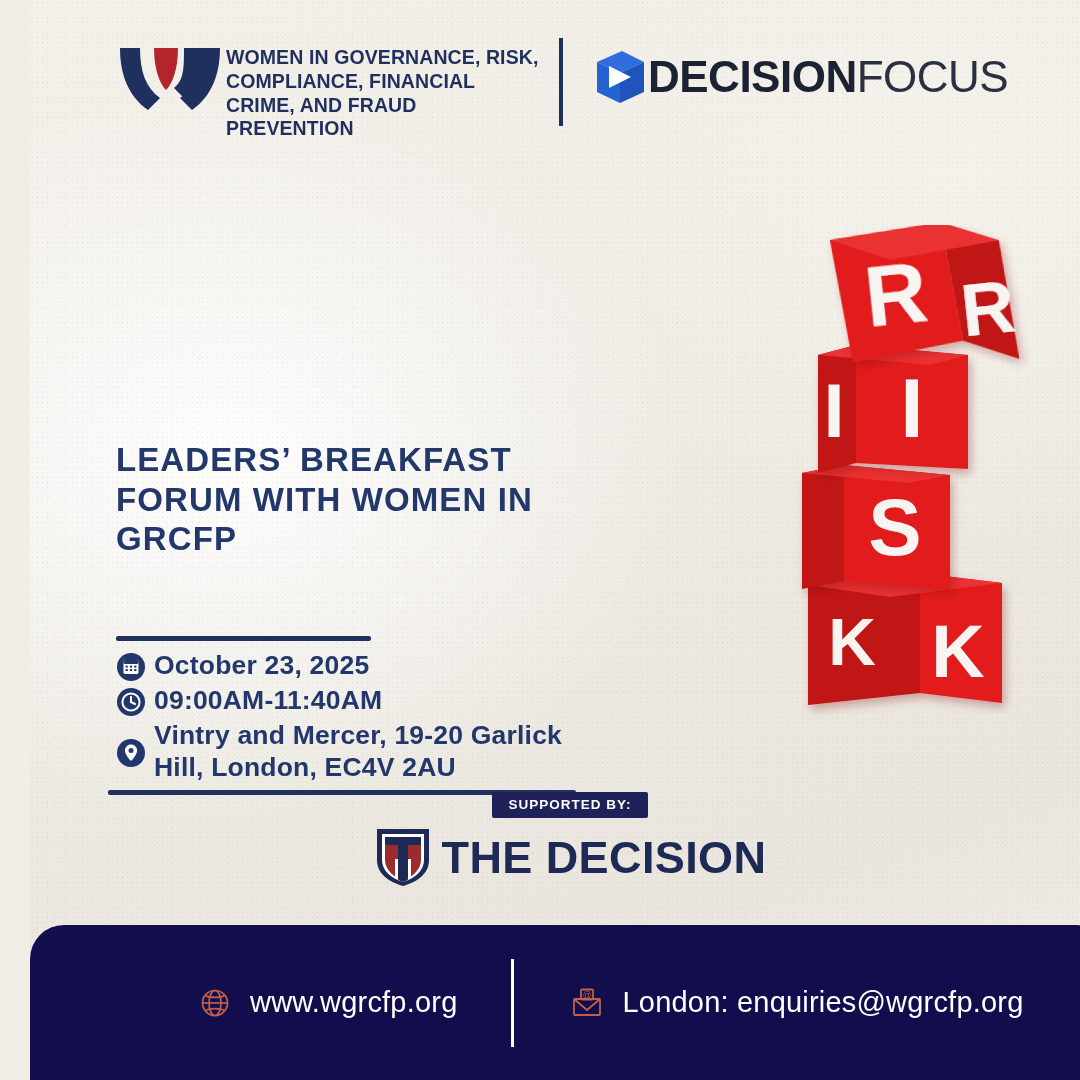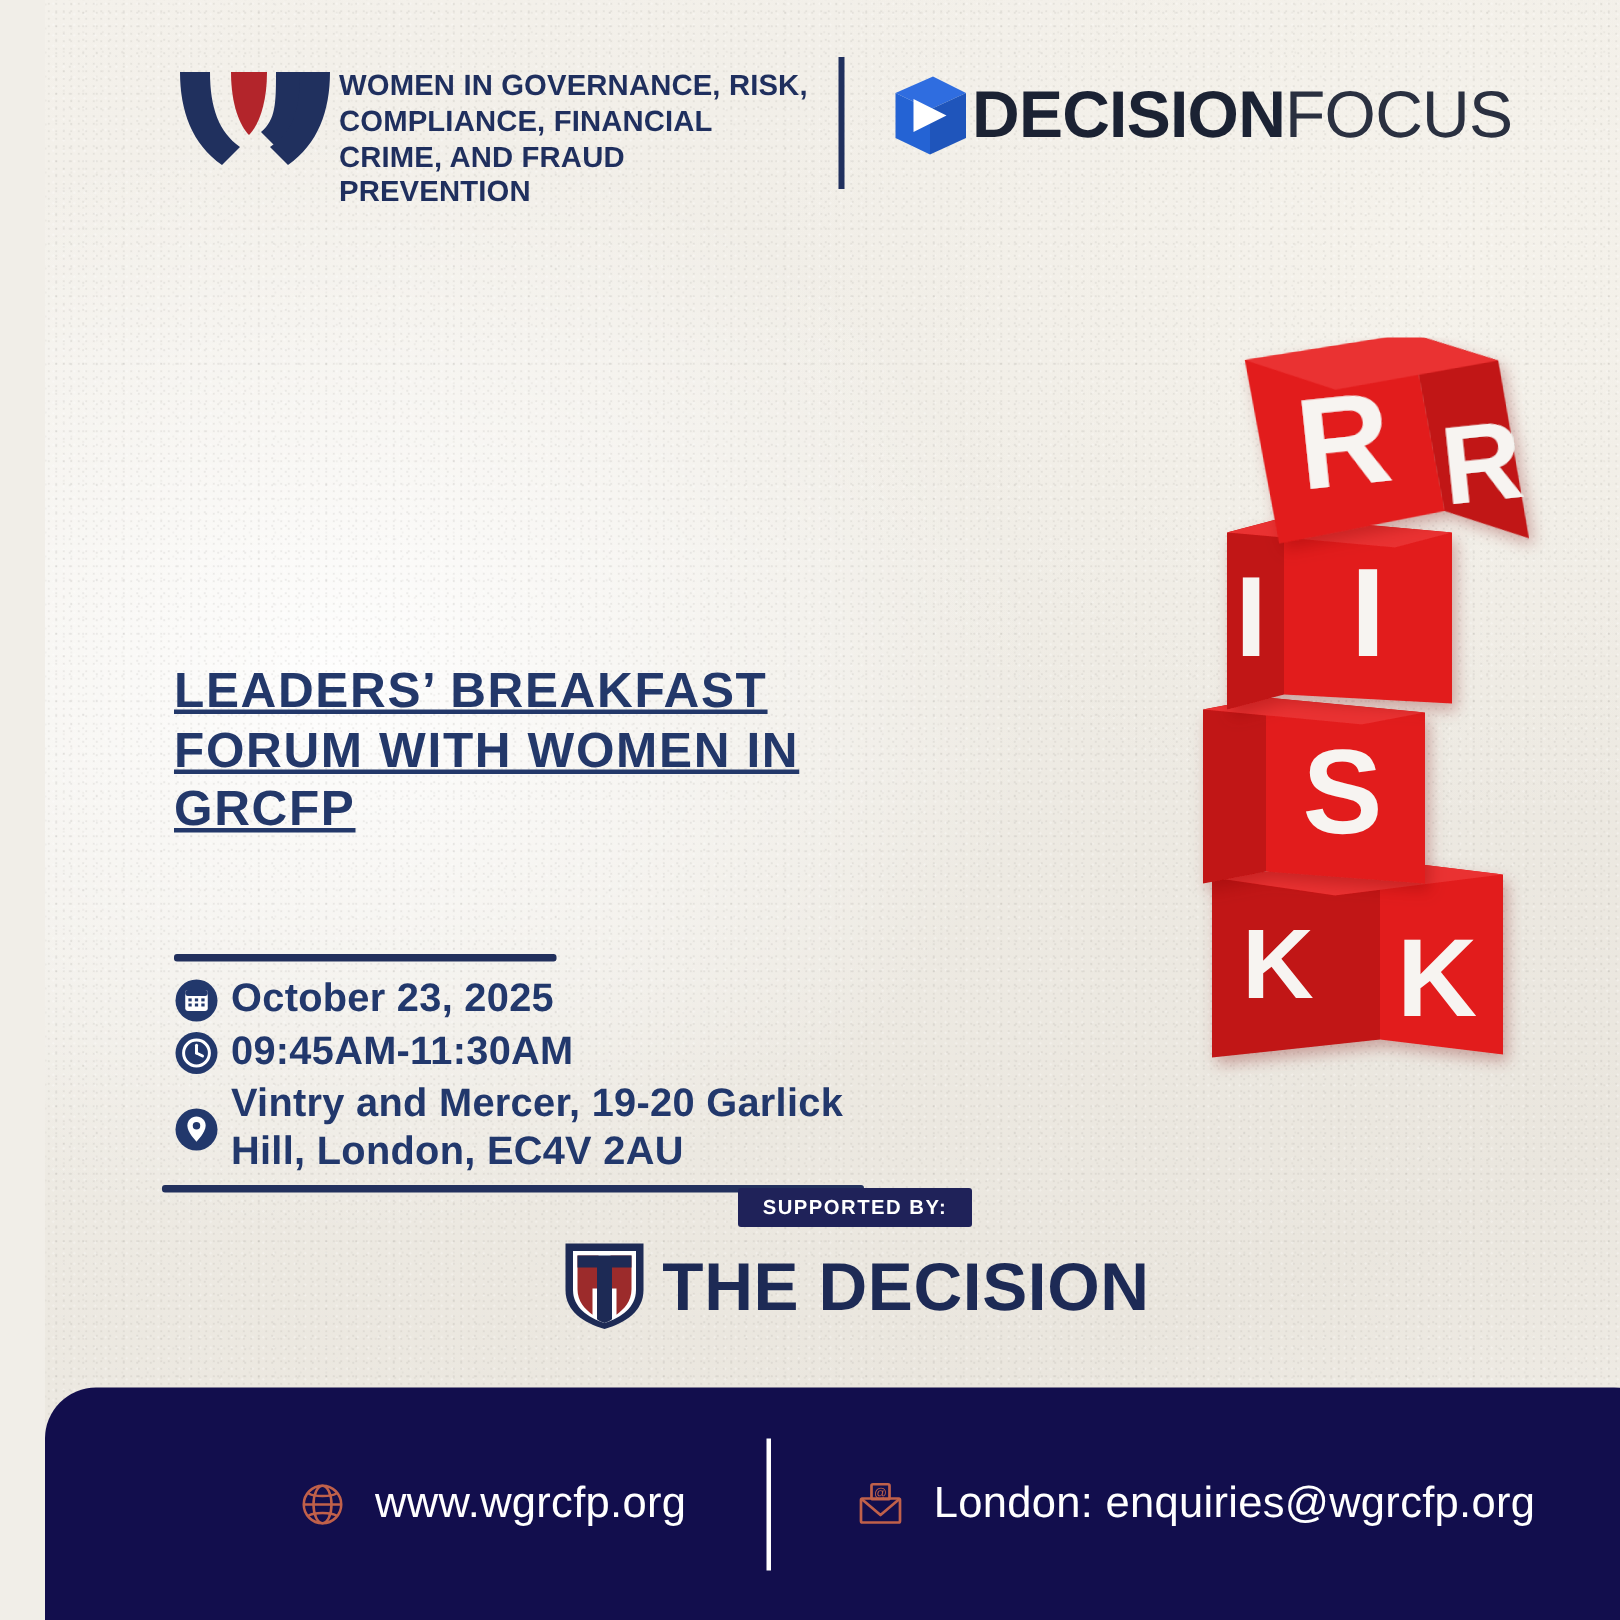--- a/index.html
+++ b/index.html
@@ -61,21 +61,21 @@
 
   
   .title{
     position:absolute;left:86px;top:222px;width:600px;
     color:#1f3362;font-weight:bold;
     font-size:58px;line-height:1.11;letter-spacing:1.2px;
   }
   .subtitle{
     position:absolute;left:86px;top:440px;width:520px;
     color:#23386a;font-weight:bold;
-    font-size:33px;line-height:1.20;letter-spacing:1.1px;text-decoration:underline;
+    font-size:33px;line-height:1.20;letter-spacing:1.1px;
   }
 
   
   .details{position:absolute;left:86px;top:636px;width:500px;}
   .rule-top{width:255px;height:5px;background:#22305d;border-radius:2px;}
   .rule-bottom{width:468px;height:5px;background:#22305d;border-radius:2px;margin-left:-8px;}
   .det-list{margin:8px 0 6px 0;}
   .det-row{display:flex;align-items:center;gap:8px;margin-bottom:2px;}
   .det-icon{flex:0 0 auto;width:30px;height:30px;margin-top:3px;}
   .det-text{
@@ -187,21 +187,21 @@
 
       <div class="det-row">
         <span class="det-icon">
           <svg viewBox="0 0 30 30" width="30" height="30">
             <circle cx="15" cy="15" r="14" fill="#22386c"></circle>
             <circle cx="15" cy="15" r="8.6" fill="none" stroke="#ffffff" stroke-width="2"></circle>
             <line x1="15" y1="15" x2="15" y2="9.8" stroke="#ffffff" stroke-width="2" stroke-linecap="round"></line>
             <line x1="15" y1="15" x2="19" y2="17" stroke="#ffffff" stroke-width="2" stroke-linecap="round"></line>
           </svg>
         </span>
-        <span class="det-text">09:45AM-11:30AM</span>
+        <span class="det-text">09:00AM-11:40AM</span>
       </div>
 
       <div class="det-row">
         <span class="det-icon">
           <svg viewBox="0 0 30 30" width="30" height="30">
             <circle cx="15" cy="15" r="14" fill="#22386c"></circle>
             <path d="M15 6.4c-3.4 0-6.1 2.7-6.1 6.1 0 4.4 6.1 10.6 6.1 10.6s6.1-6.2 6.1-10.6c0-3.4-2.7-6.1-6.1-6.1z" fill="#ffffff"></path>
             <circle cx="15" cy="12.5" r="2.5" fill="#22386c"></circle>
           </svg>
         </span>

